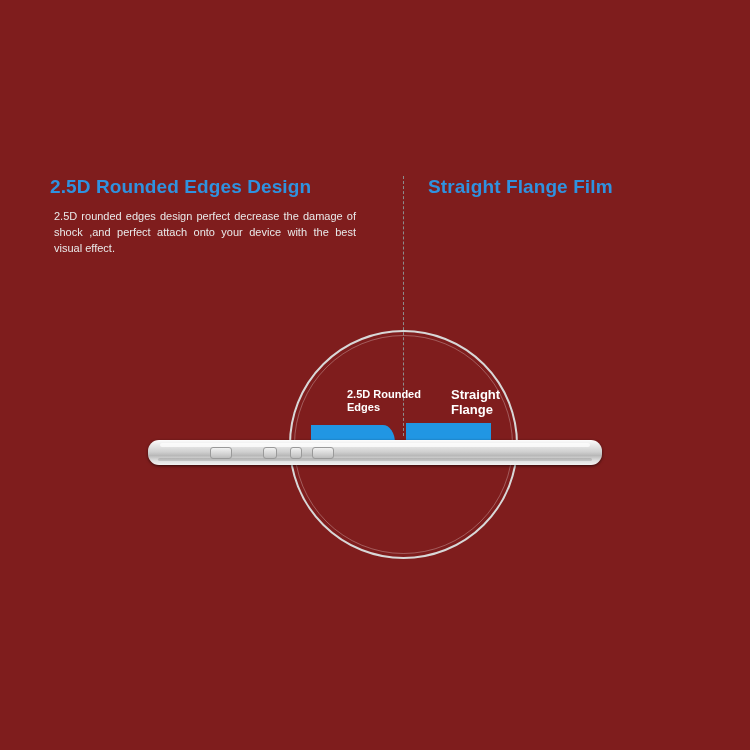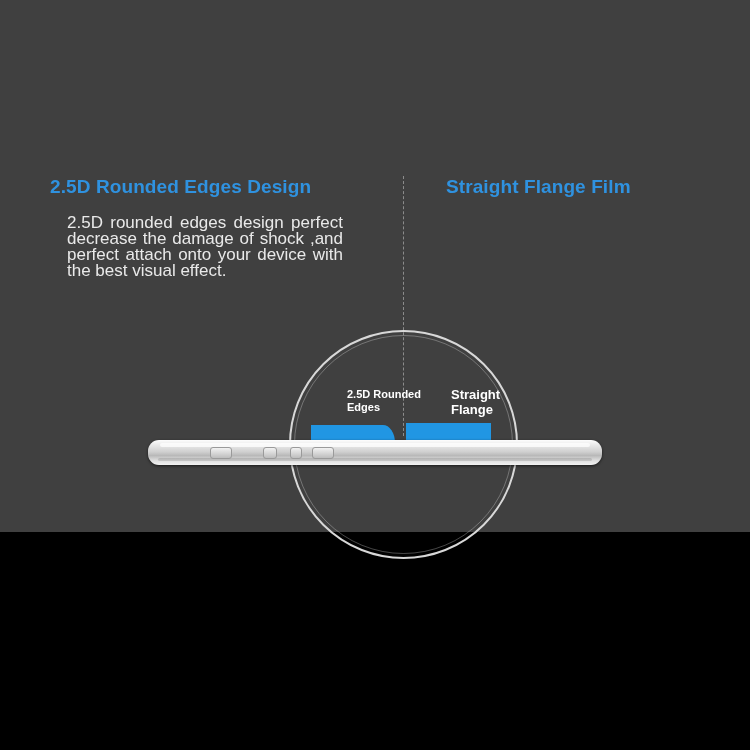--- a/index.html
+++ b/index.html
@@ -9,45 +9,45 @@
   }
   body {
     width: 750px;
     height: 750px;
     overflow: hidden;
     font-family: "Liberation Sans", sans-serif;
   }
   #stage {
     position: relative;
     width: 750px;
-    height: 532px;
-    background: #404040;
+    height: 750px;
+    background: #7f1d1d;
   }
 
   
   .col {
     position: absolute;
     box-sizing: border-box;
   }
   .col-left  { left: 50px;  top: 176px; width: 310px; }
-  .col-right { left: 446px; top: 176px; width: 290px; }
+  .col-right { left: 428px; top: 176px; width: 290px; }
 
   .heading {
     color: #2f92e0;
     font-size: 19px;
     font-weight: bold;
     letter-spacing: 0.1px;
     margin: 0 0 10px 0;
     white-space: nowrap;
   }
   .body-text {
     color: #e9e9e9;
-    font-size: 17px;
+    font-size: 11px;
     line-height: 16px;
-    margin: 17px;
+    margin: 4px;
     text-align: justify;
   }
   .col-right .body-text { text-align: justify; }
 
   
   .divider {
     position: absolute;
     left: 403px;
     top: 176px;
     width: 0;

